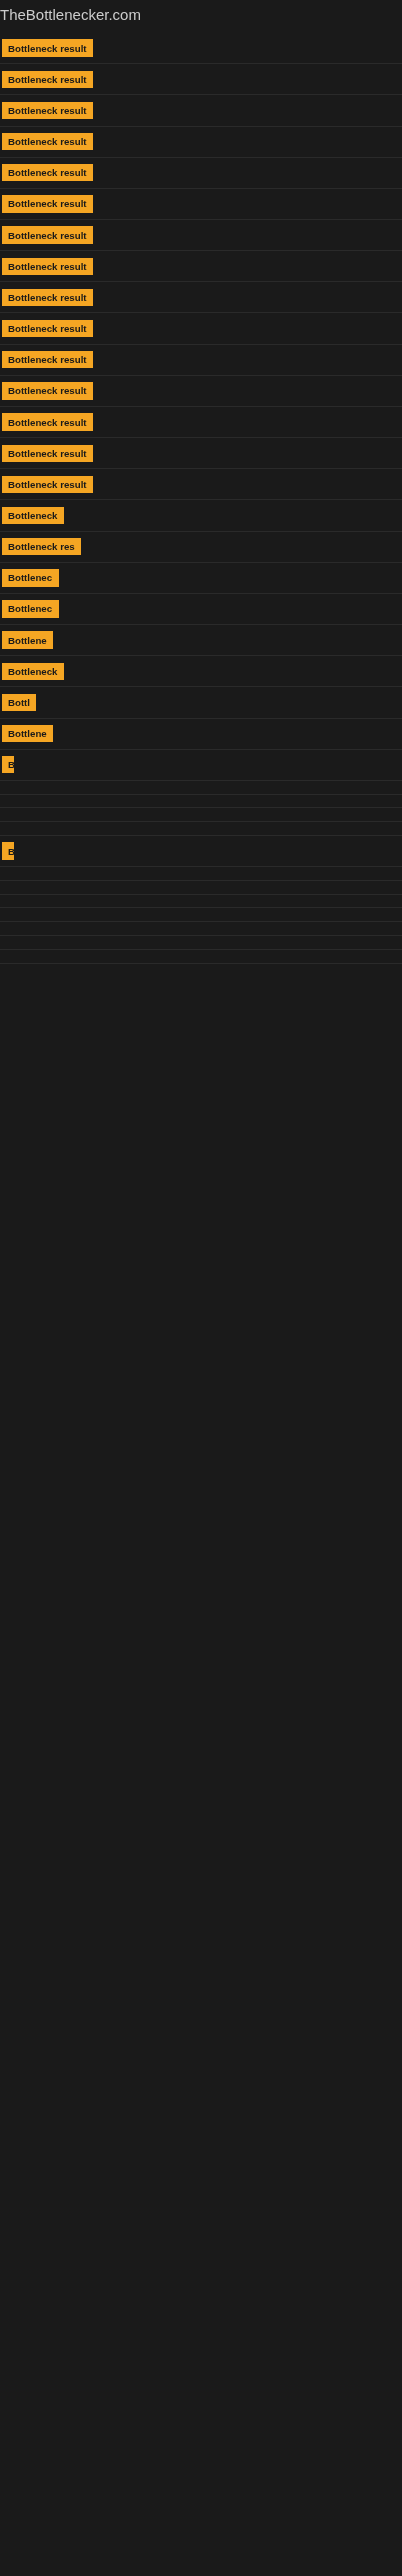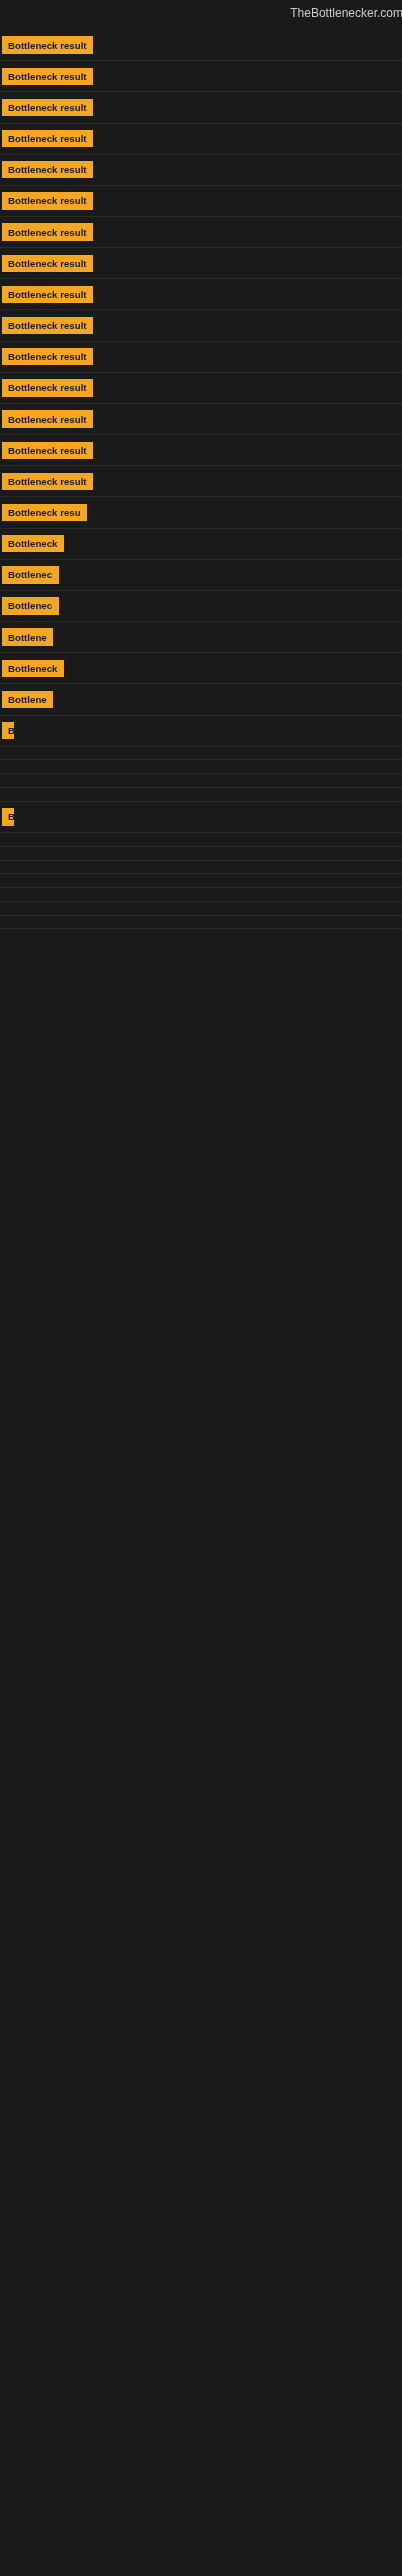--- a/index.html
+++ b/index.html
@@ -10,24 +10,24 @@
 
     body {
       width: 403px;
       min-height: 2576px;
       background-color: #1a1a1a;
       font-family: Arial, sans-serif;
       position: relative;
     }
 
     .site-header {
-      text-align: right;
+      text-align: left;
       padding: 6.4px 0 9.7px 0;
       color: #cccccc;
-      font-size: 12px;
+      font-size: 15px;
     }
 
     .bottleneck-badge {
       display: inline-block;
       background-color: #f5a623;
       color: #1a1a1a;
       font-size: 9.7px;
       font-weight: bold;
       padding: 3.2px 6.4px;
       border-radius: 0;
@@ -89,36 +89,39 @@
     <div class="row">
       <span class="bottleneck-badge" style="max-width: 97px;">Bottleneck result</span>
     </div>
     <div class="row">
       <span class="bottleneck-badge" style="max-width: 97px;">Bottleneck result</span>
     </div>
     <div class="row">
       <span class="bottleneck-badge" style="max-width: 97px;">Bottleneck result</span>
     </div>
     <div class="row">
-      <span class="bottleneck-badge" style="max-width: 89px;">Bottleneck resu</span>
+      <span class="bottleneck-badge" style="max-width: 64px;">Bottleneck</span>
     </div>
     <div class="row">
-      <span class="bottleneck-badge" style="max-width: 64px;">Bottleneck</span>
+      <span class="bottleneck-badge" style="max-width: 81px;">Bottleneck res</span>
     </div>
     <div class="row">
       <span class="bottleneck-badge" style="max-width: 58px;">Bottlenec</span>
     </div>
     <div class="row">
       <span class="bottleneck-badge" style="max-width: 58px;">Bottlenec</span>
     </div>
     <div class="row">
       <span class="bottleneck-badge" style="max-width: 52px;">Bottlene</span>
     </div>
     <div class="row">
       <span class="bottleneck-badge" style="max-width: 64px;">Bottleneck</span>
+    </div>
+    <div class="row">
+      <span class="bottleneck-badge" style="max-width: 35px;">Bottl</span>
     </div>
     <div class="row">
       <span class="bottleneck-badge" style="max-width: 52px;">Bottlene</span>
     </div>
     <div class="row">
       <span class="bottleneck-badge" style="max-width: 11.3px;">B</span>
     </div>
     <div class="row"></div>
     <div class="row"></div>
     <div class="row"></div>

